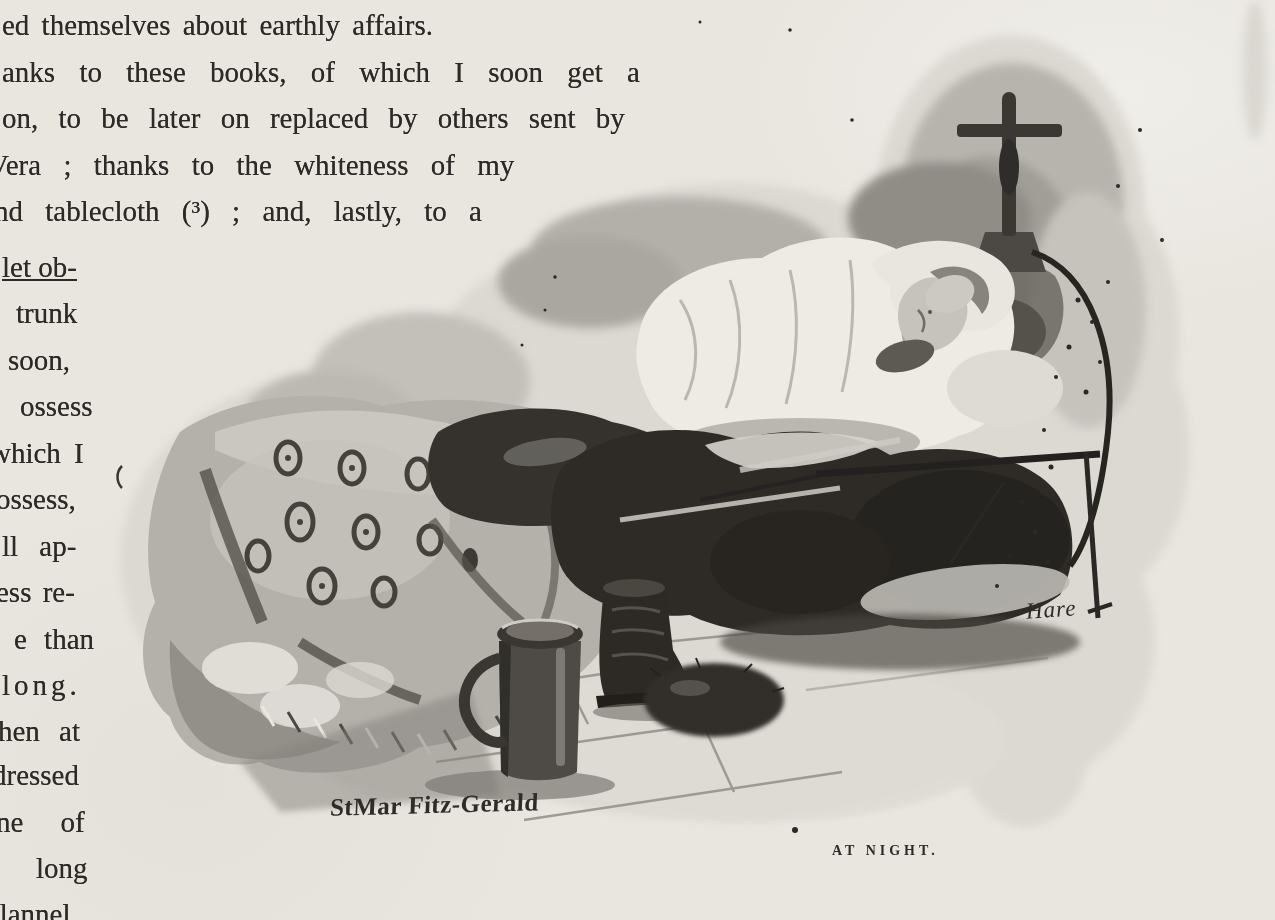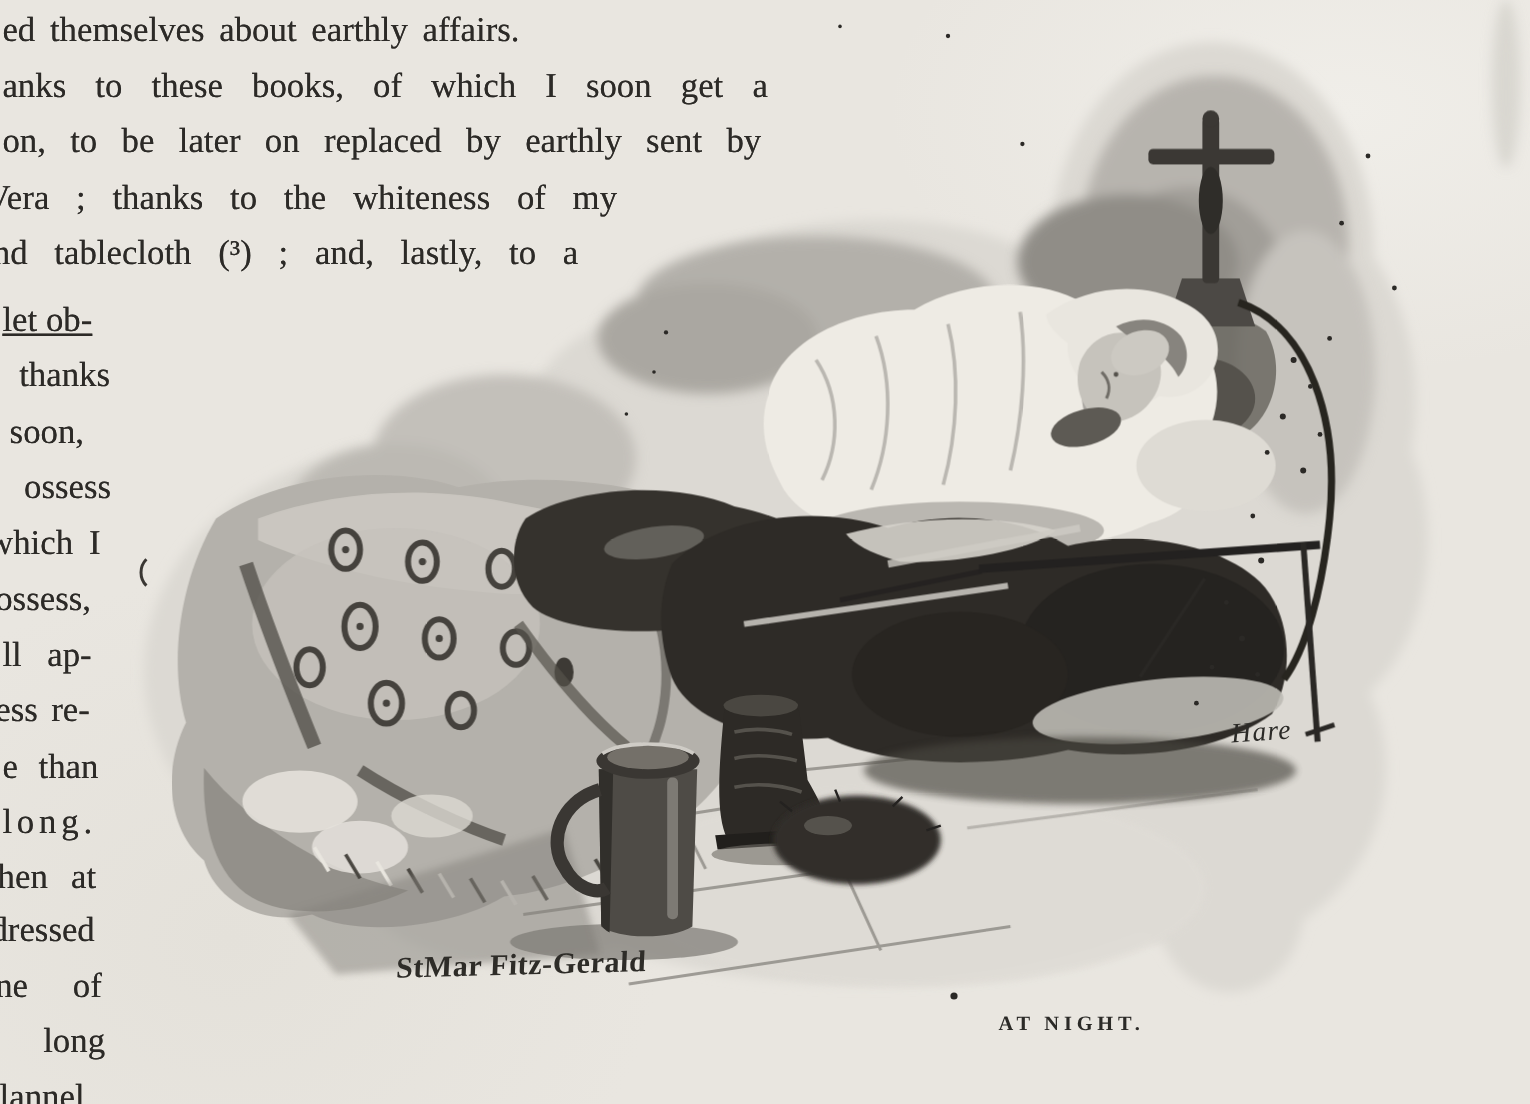--- a/index.html
+++ b/index.html
@@ -8,21 +8,21 @@
        font-family:"Liberation Serif","DejaVu Serif",serif;}
   .page{position:relative;width:1275px;height:920px;overflow:hidden;
         background:
           radial-gradient(ellipse 700px 400px at 88% 10%, #f0eee9 0%, rgba(240,238,233,0) 55%),
           radial-gradient(ellipse 600px 500px at 15% 85%, #e4e1da 0%, rgba(228,225,218,0) 60%),
           #e9e6e0;
         color:#2c2a26;}
   .illus{position:absolute;left:0;top:0;width:1275px;height:920px;}
   .tline{position:absolute;white-space:pre;font-size:29px;line-height:34px;color:#2c2a27;
          text-shadow:0 0 0.5px #4a4843;}
-  .cap{position:absolute;font-size:17px;font-weight:600;letter-spacing:4px;color:#2b2a27;}
+  .cap{position:absolute;font-size:14px;font-weight:600;letter-spacing:4px;color:#2b2a27;}
   .sig-a{position:absolute;font-size:25px;font-weight:700;letter-spacing:0.5px;color:#2e2c28;
          transform:rotate(-1.5deg) skewX(-4deg);}
   .sig-e{position:absolute;font-size:23px;font-style:italic;color:#2b2a27;
          transform:rotate(-4deg);letter-spacing:1px;}
 </style>
 </head>
 <body>
 
 <div class="page">
 
@@ -243,35 +243,35 @@
         <circle cx="545" cy="310" r="1.5"></circle>
       <circle cx="522" cy="345" r="1.5"></circle>
         <circle cx="795" cy="830" r="3"></circle>
       <path d="M 122,466 C 116,472 116,482 122,488" stroke="#3a3733" stroke-width="2.5" fill="none"></path>
     </g>
   </svg>
 
   <div>
     <div class="tline" style="left:2px;top:8px;word-spacing:5px;">ed themselves about earthly affairs.</div>
     <div class="tline" style="left:2px;top:55px;word-spacing:17px;">anks to these books, of which I soon get a</div>
-    <div class="tline" style="left:2px;top:101px;word-spacing:13px;">on, to be later on replaced by earthly sent by</div>
+    <div class="tline" style="left:2px;top:101px;word-spacing:13px;">on, to be later on replaced by others sent by</div>
     <div class="tline" style="left:-12px;top:148px;word-spacing:15px;">Vera ; thanks to the whiteness of my</div>
     <div class="tline" style="left:-6px;top:194px;word-spacing:15px;">nd tablecloth (³) ; and, lastly, to a</div>
   </div>
 
   <div>
     <div class="tline" style="left:2px;top:250px;text-decoration:underline;">let ob-</div>
-    <div class="tline" style="left:16px;top:296px;">thanks</div>
+    <div class="tline" style="left:16px;top:296px;">trunk</div>
     <div class="tline" style="left:8px;top:343px;">soon,</div>
     <div class="tline" style="left:20px;top:389px;">ossess</div>
     <div class="tline" style="left:-10px;top:436px;word-spacing:6px;">which I</div>
     <div class="tline" style="left:-4px;top:482px;">ossess,</div>
     <div class="tline" style="left:2px;top:529px;word-spacing:14px;">ll ap-</div>
     <div class="tline" style="left:-4px;top:575px;word-spacing:4px;">ess re-</div>
-    <div class="tline" style="left:2px;top:622px;word-spacing:10px;">e than</div>
+    <div class="tline" style="left:14px;top:622px;word-spacing:10px;">e than</div>
     <div class="tline" style="left:2px;top:668px;letter-spacing:4px;">long.</div>
     <div class="tline" style="left:-2px;top:714px;word-spacing:12px;">hen at</div>
     <div class="tline" style="left:-8px;top:758px;">dressed</div>
     <div class="tline" style="left:-4px;top:805px;word-spacing:30px;">ne of</div>
     <div class="tline" style="left:36px;top:851px;">long</div>
     <div class="tline" style="left:-10px;top:897px;">flannel</div>
   </div>
 
   <div class="sig-a" style="left:330px;top:791px;">StMar Fitz-Gerald</div>
   <div class="sig-e" style="left:1026px;top:597px;">Hare</div>

